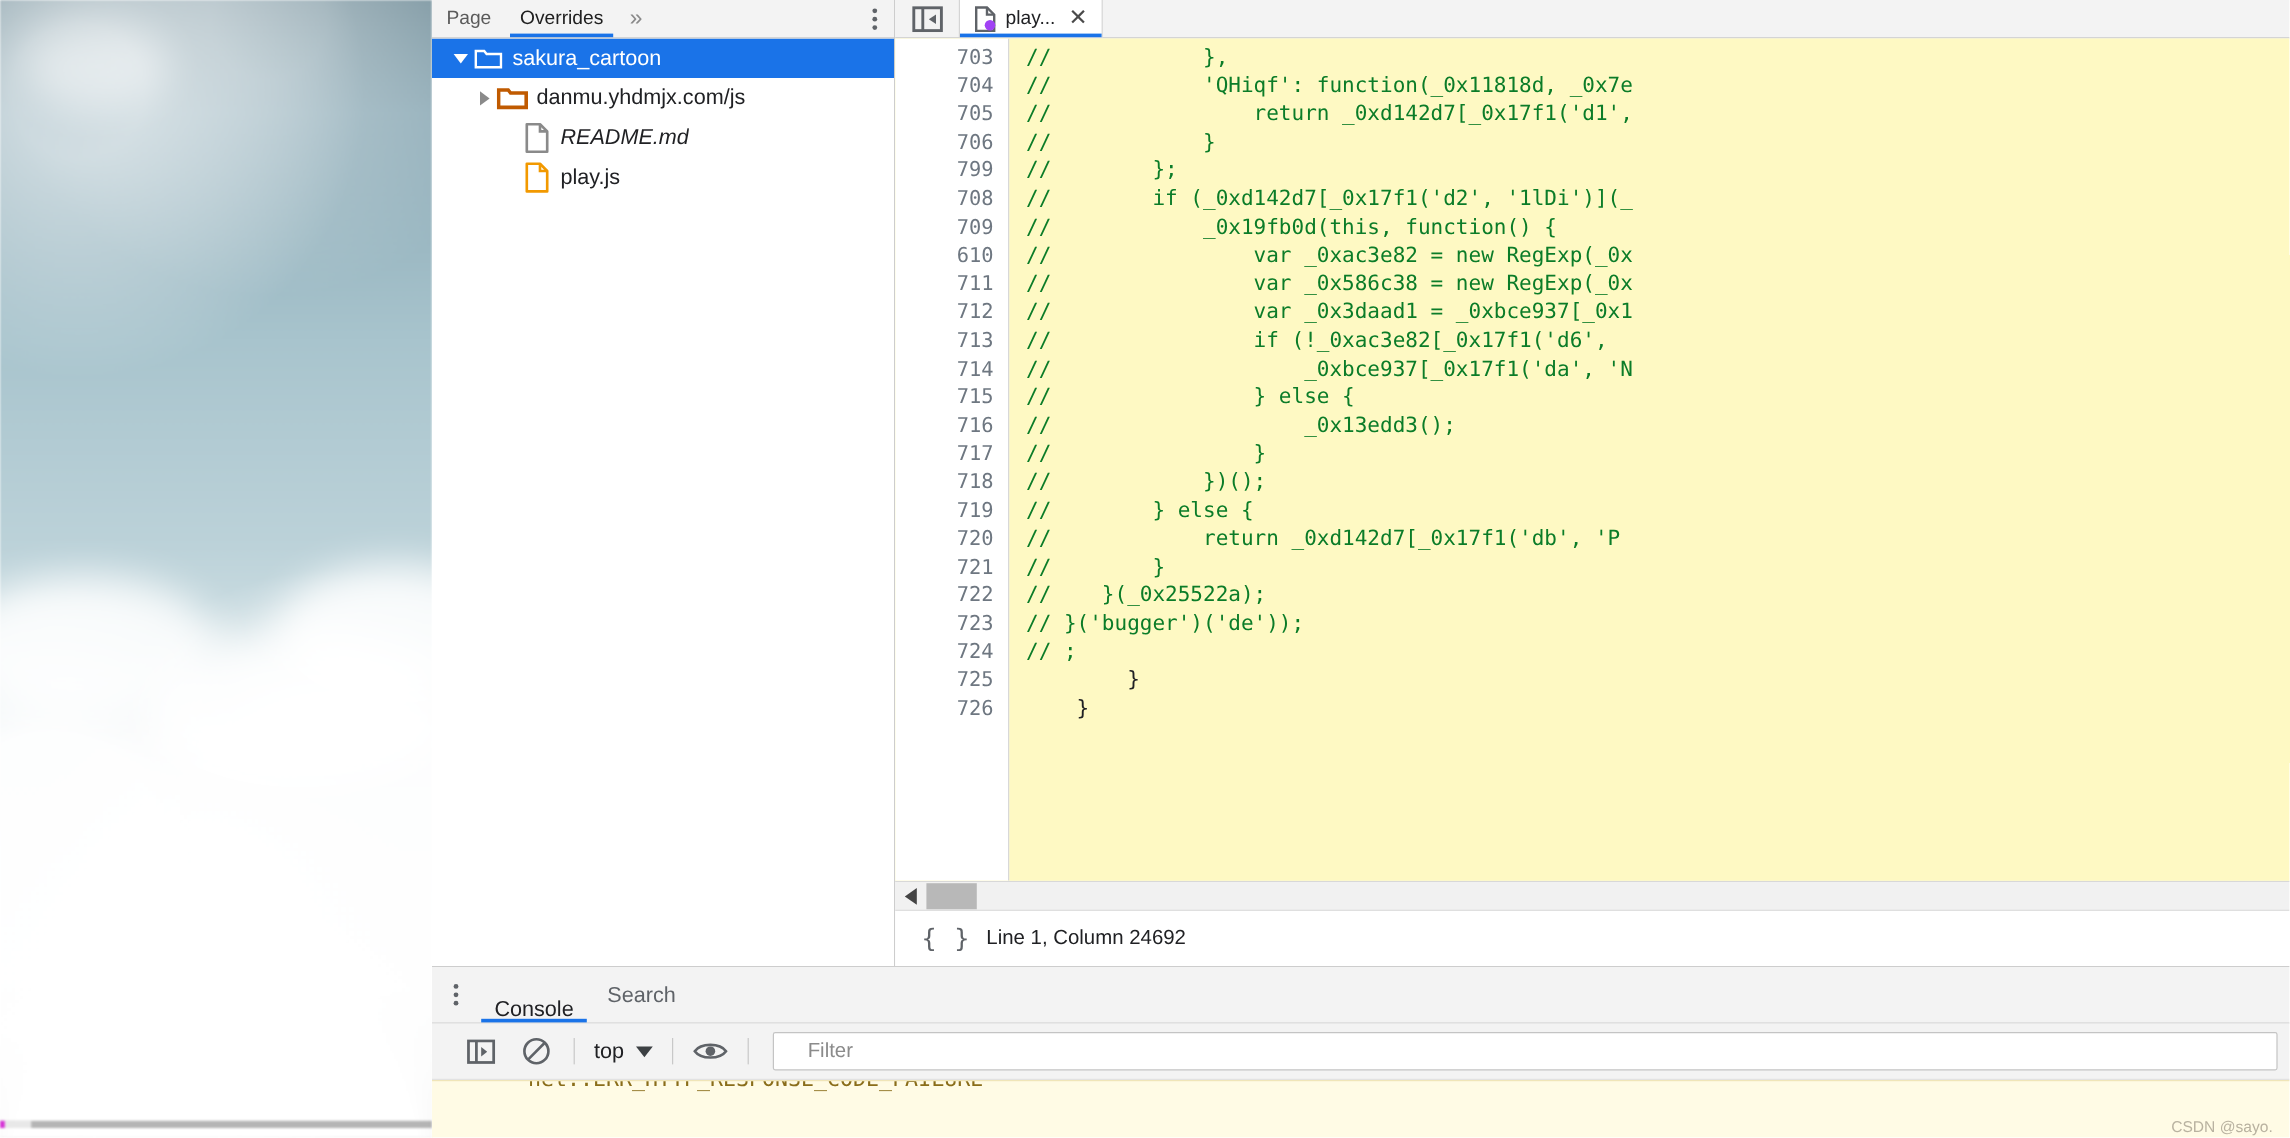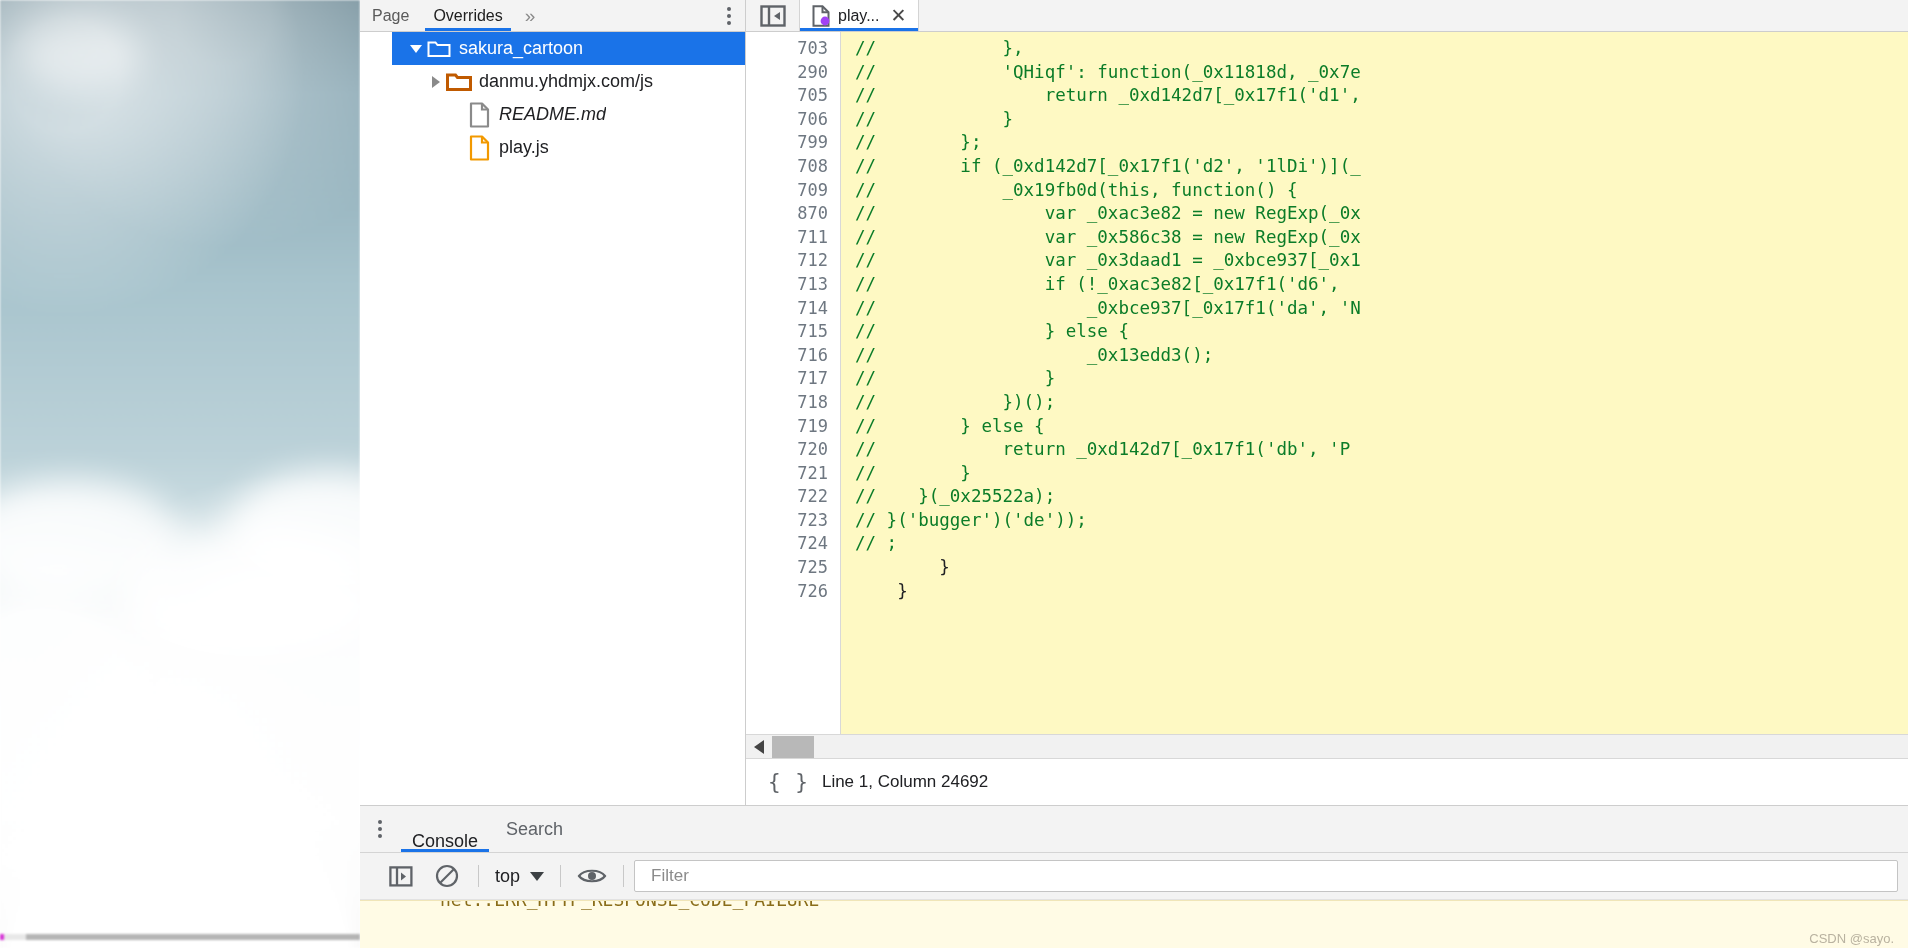--- a/index.html
+++ b/index.html
@@ -110,21 +110,21 @@
     margin-left: auto; width: 26px; height: 26px; flex: 0 0 26px;
     border: 2px solid #777; border-radius: 50%;
     position: relative;
   }
   .clear-ico::after {
     content: ""; position: absolute; left: -1px; top: 9px;
     width: 24px; height: 2px; background: #777;
     transform: rotate(-45deg);
   }
 
-  .tree { padding: 0; font-size: 18px; color: #202124; margin-left: 32px; }
+  .tree { padding: 0; font-size: 18px; color: #202124; }
   .tree-row {
     height: 33px; display: flex; align-items: center;
     white-space: nowrap;
   }
   .tree-row.selected { background: #1a73e8; color: #fff; }
   .twisty {
     width: 20px; flex: 0 0 20px; display: flex;
     align-items: center; justify-content: center;
   }
   .twisty .tri-down { width: 0;height: 0;border-left: 6px solid transparent;border-right: 6px solid transparent;border-top: 8px solid #fff; }
@@ -210,23 +210,23 @@
   .console-toolbar {
     height: 47px; flex: 0 0 47px; display: flex; align-items: center;
     gap: 0; padding: 0 10px 0 18px; background: #f3f3f3;
     border-bottom: 1px solid #e2e2e2;
   }
   .ct-btn { width: 46px; height: 34px; display: flex; align-items: center; justify-content: center; }
   .ct-sep { width: 1px; height: 22px; background: #c8c8c8; margin: 0 8px; }
   .ctx-select { display: flex; align-items: center; gap: 10px; padding: 0 8px; font-size: 18px; color: #202124; }
   .caret-down { width: 0;height: 0;border-left: 7px solid transparent;border-right: 7px solid transparent;border-top: 9px solid #3c4043; }
   .filter-input {
-    flex: 1 1 auto; height: 32px; margin-left: 2px; border: 1px solid #c4c4c4;
+    flex: 1 1 auto; height: 32px; margin-left: 12px; border: 1px solid #c4c4c4;
     border-radius: 2px; background: #fff; display: flex; align-items: center;
-    padding: 0 16px; font-size: 17px; color: #8b8b8b;
+    padding: 0 28px; font-size: 17px; color: #8b8b8b;
   }
   .console-msg {
     flex: 1 1 auto; background: #fffbe5; border-top: 1px solid #f0e5b8;
     position: relative; overflow: hidden;
   }
   .console-msg .msgtext {
     position: absolute; left: 80px; top: -12px;
     font-family: "DejaVu Sans Mono", monospace; font-size: 18px; color: #8a6d1a;
     white-space: nowrap;
   }
@@ -347,27 +347,27 @@
               </svg>
             </span>
             <span>play...</span>
             <span class="tab-close">✕</span>
           </div>
         </div>
 
         <div id="code-area">
           <div id="gutter">
               <div>703</div>
-              <div>290</div>
+              <div>704</div>
               <div>705</div>
               <div>706</div>
               <div>799</div>
               <div>708</div>
               <div>709</div>
-              <div>870</div>
+              <div>610</div>
               <div>711</div>
               <div>712</div>
               <div>713</div>
               <div>714</div>
               <div>715</div>
               <div>716</div>
               <div>717</div>
               <div>718</div>
               <div>719</div>
               <div>720</div>

